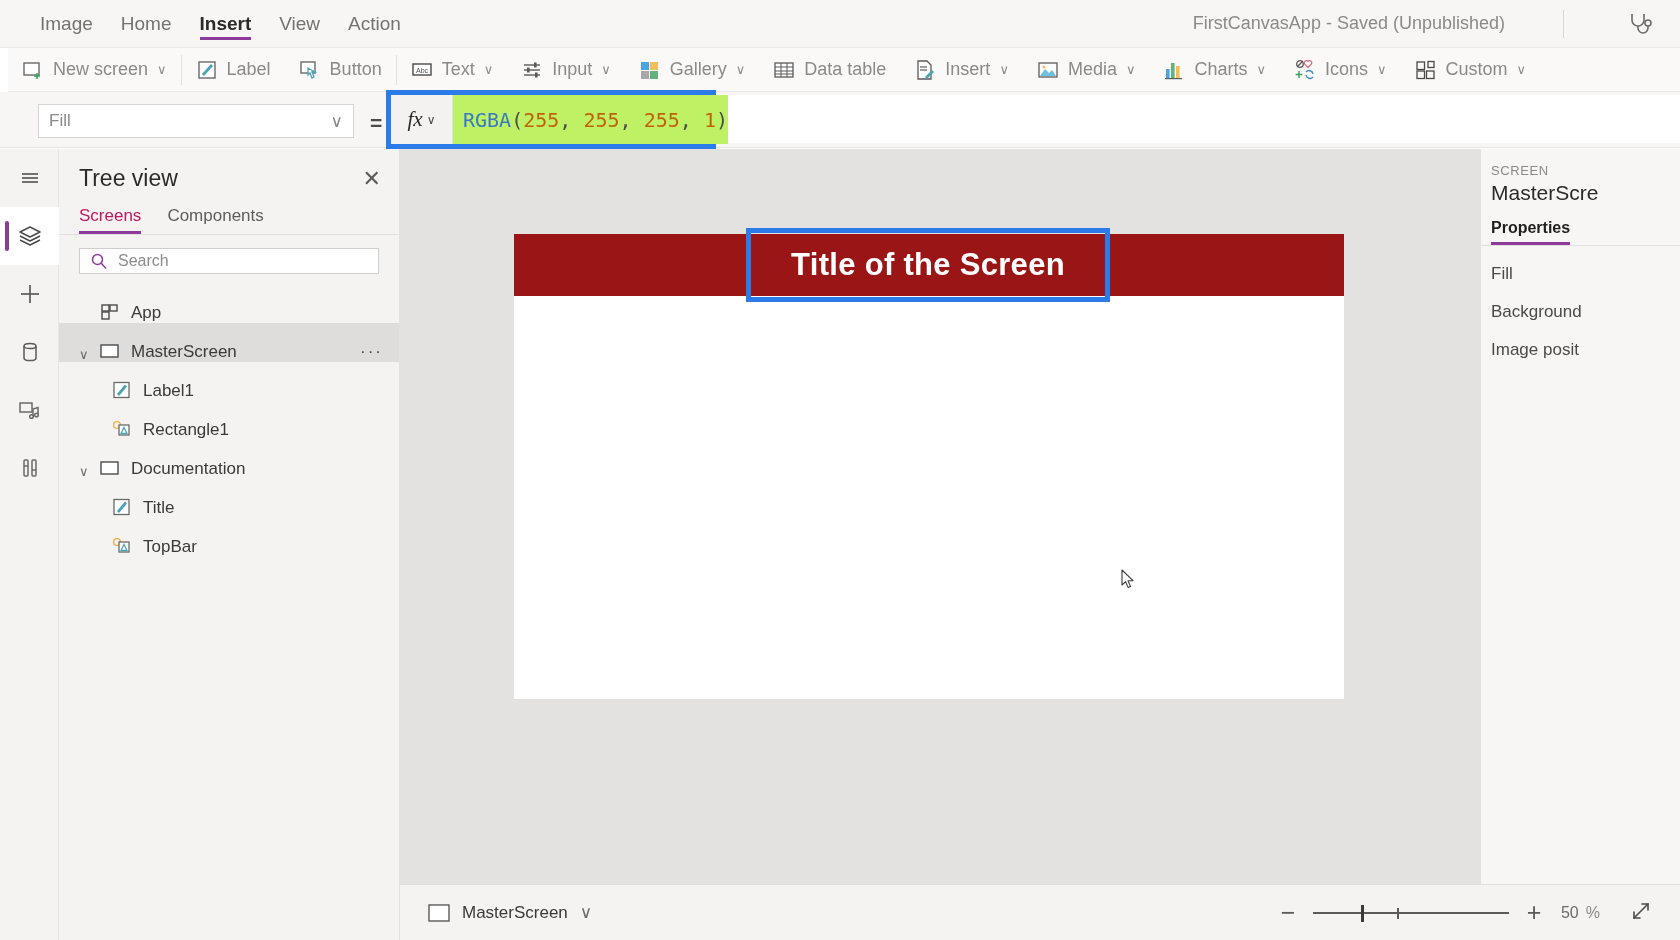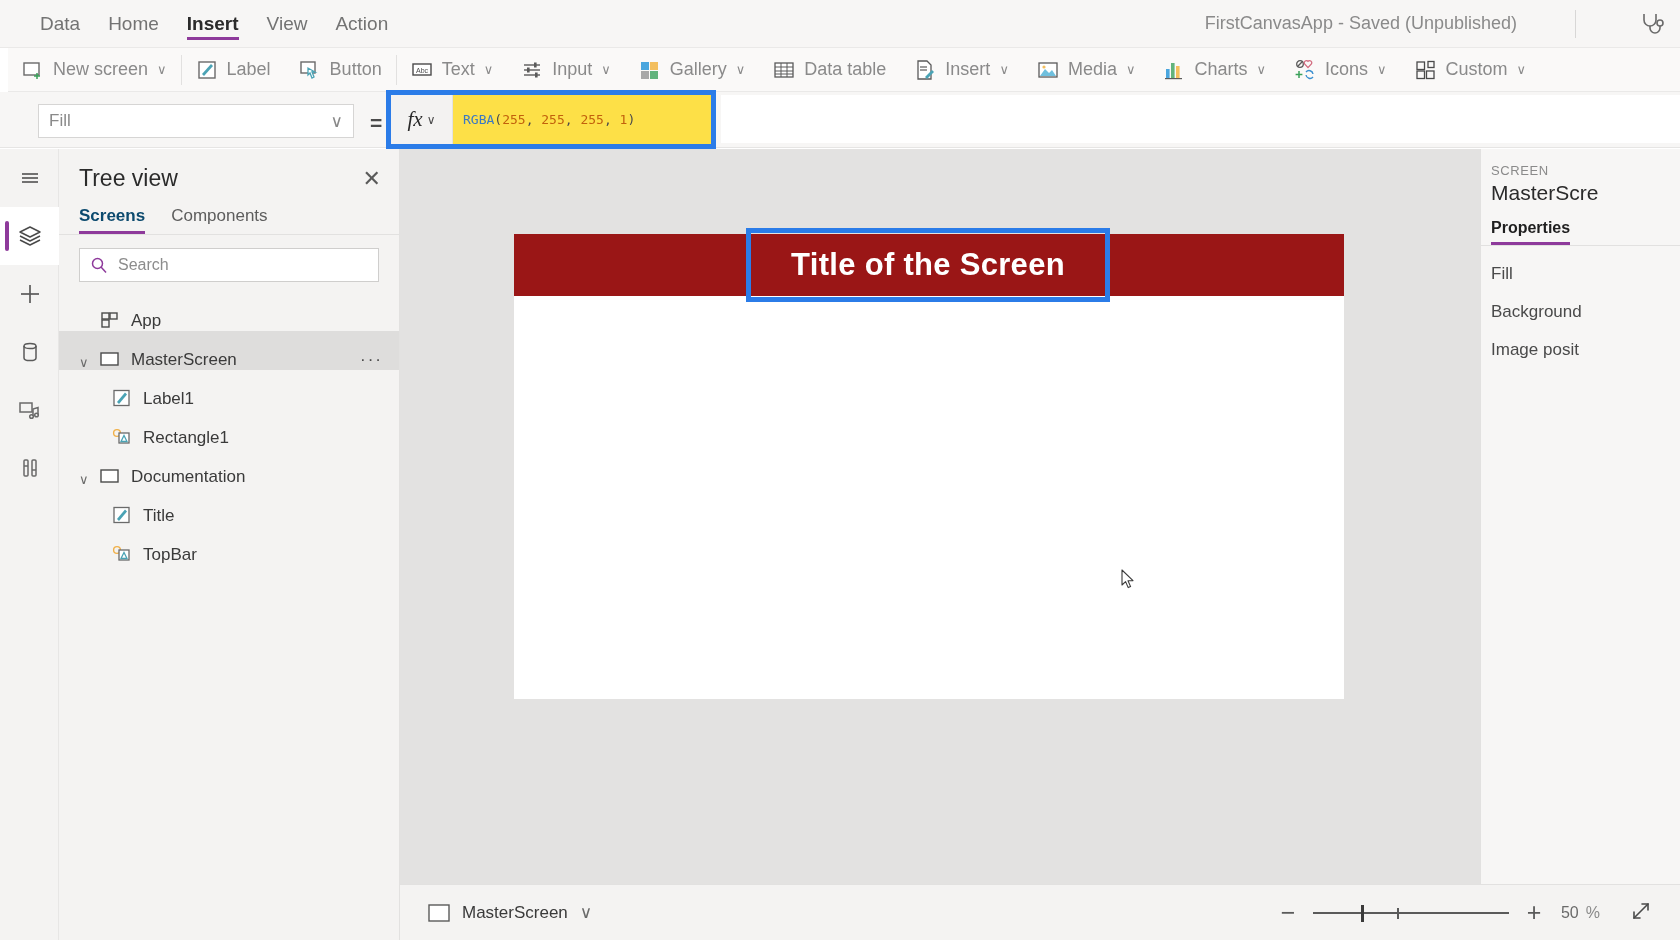--- a/index.html
+++ b/index.html
@@ -25,21 +25,21 @@
     padding: 0 14px; height: 44px; line-height: 44px;
     cursor: pointer; white-space: nowrap;
   }
   .menu-item.active { color: #2b2b2b; font-weight: bold; }
   .menu-item.active::after {
     content: ""; position: absolute; left: 14px; right: 14px; bottom: 6px;
     height: 3px; background: #8e3a9b;
   }
   .title-right {
     margin-left: auto; display: flex; align-items: center;
-    padding-right: 12px;
+    padding-right: 24px;
     gap: 36px;
   }
   .app-title { font-size: 18px; color: #8a8a8a; white-space: nowrap; }
   .tb-divider {
     width: 1px; height: 28px; background: #d8d7d6; margin: 0 22px;
   }
   .tb-icon { width: 34px; height: 34px; display:flex; align-items:center; justify-content:center; cursor: pointer; }
 
   
   .ribbon {
@@ -83,23 +83,23 @@
   }
   .fx-btn {
     width: 62px; background: #f3f2f1; border-right: 1px solid #e3e2e1;
     display: flex; align-items: center; justify-content: center; gap: 4px;
     cursor: pointer; flex: none;
   }
   .fx-glyph { font-style: italic; font-family: "Liberation Serif", serif; font-size: 21px; color: #2a2a2a; }
   .formula-text {
     flex: 1; display: flex; align-items: center;
     padding-left: 10px;
-    font-family: "DejaVu Sans Mono", monospace; font-size: 13px;
+    font-family: "DejaVu Sans Mono", monospace; font-size: 20px;
     white-space: nowrap;
-    background: #fde047;
+    background: #bef264;
   }
   .fn { color: #3b78c4; }
   .num { color: #c2610c; }
   .punct { color: #4b4b4b; }
   .formula-rest {
     position: absolute; left: 721px; top: 95px; right: 0; height: 48px;
     background: #ffffff;
   }
 
   
@@ -125,28 +125,28 @@
   .tv-head {
     display: flex; align-items: center; padding: 16px 18px 0 20px;
   }
   .tv-title { font-size: 23px; color: #2b2b2b; }
   .tv-close { margin-left: auto; cursor: pointer; color: #5a5a5a; font-size: 22px; line-height: 1; }
   .tv-tabs { display: flex; padding: 14px 0 0 20px; }
   .tv-tab {
     position: relative; font-size: 17px; color: #5d5d5d;
     padding: 0 8px 8px 0; margin-right: 18px; cursor: pointer;
   }
-  .tv-tab.active { color: #0c4a6e; font-weight: bold; }
+  .tv-tab.active { color: #be185d; font-weight: normal; }
   .tv-tab.active::after {
     content: ""; position: absolute; left: 0; right: 8px; bottom: 0;
     height: 3px; background: #8e3a9b;
   }
   .tv-sep { height: 1px; background: #e2e1e0; margin: 0; }
   .tv-search {
-    margin: 13px 20px 0 20px; height: 34px; background: #ffffff;
+    margin: 13px 20px 0 20px; height: 26px; background: #ffffff;
     border: 1px solid #cfcecd; display: flex; align-items: center;
     padding: 12px 10px; cursor: text;
   }
   .tv-search-ph { font-size: 16px; color: #8c8c8c; margin-left: 10px; }
   .tv-list { margin-top: 10px; }
   .tv-row {
     display: flex; align-items: flex-end; height: 39px;
     padding-left: 20px; cursor: pointer; font-size: 17px; color: #3a3a3a;
   }
   .tv-row.selected { background: #dedddc; }
@@ -220,21 +220,21 @@
   .zpct { font-size: 16px; color: #8a8a8a; margin-left: 7px; }
   .zexpand { margin-left: 30px; cursor: pointer; color: #4a4a4a; }
 </style>
 </head>
 <body>
 
 <div id="app">
 
   <div class="titlebar">
     <div class="menu" id="menu-host">
-        <div class="menu-item">Data</div>
+        <div class="menu-item">Image</div>
         <div class="menu-item">Home</div>
         <div class="menu-item active">Insert</div>
         <div class="menu-item">View</div>
         <div class="menu-item">Action</div>
       </div>
     <div class="title-right">
       <div class="app-title">FirstCanvasApp - Saved (Unpublished)</div>
       <div class="tb-divider"></div>
       <div class="tb-icon">
         <svg width="26" height="26" viewBox="0 0 26 26">

